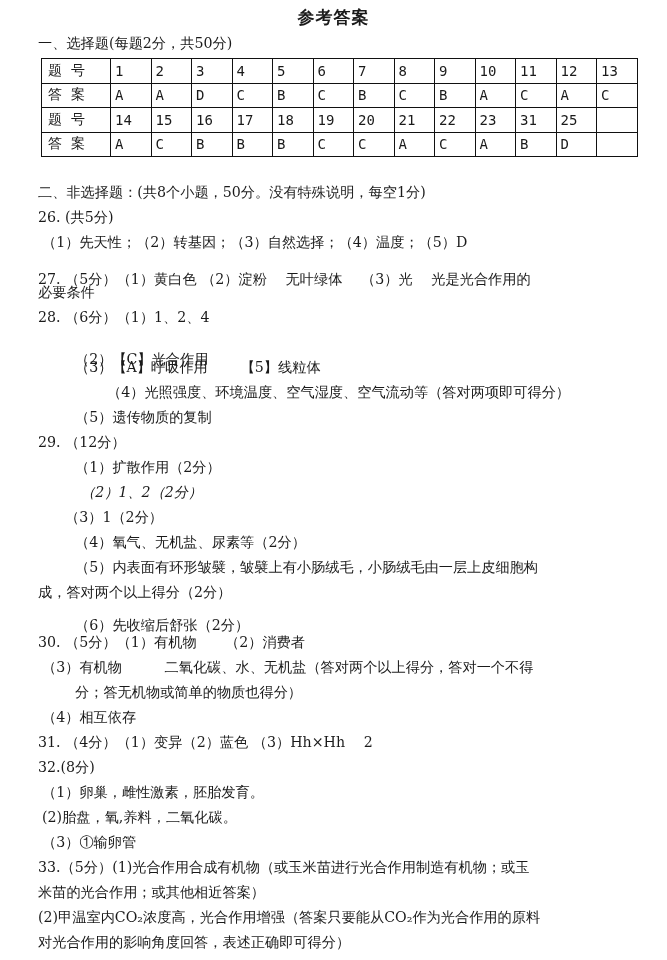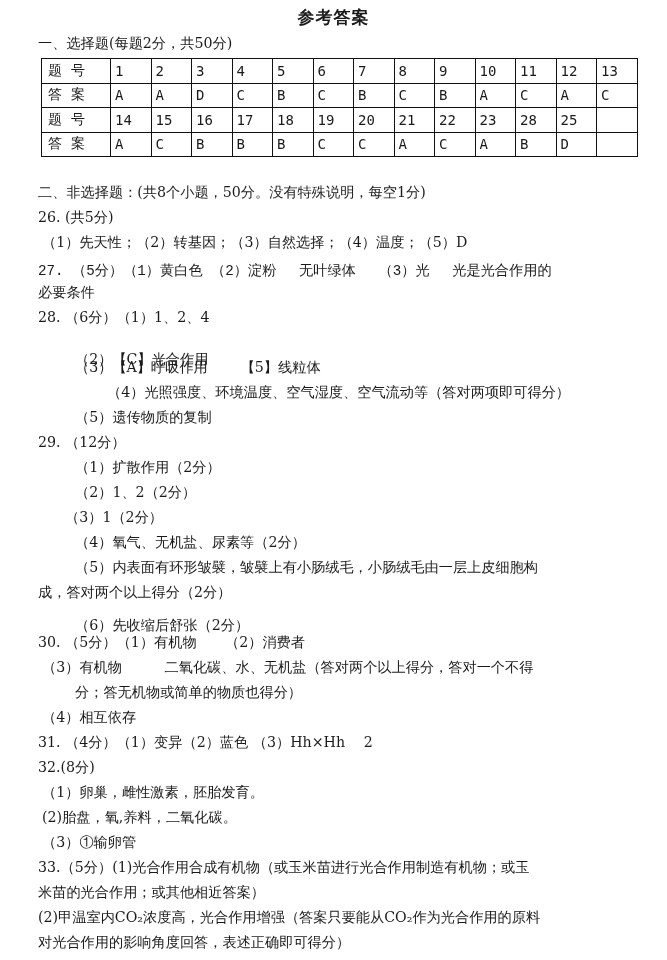--- a/index.html
+++ b/index.html
@@ -75,21 +75,21 @@
         <td class="c">14</td>
         <td class="c">15</td>
         <td class="c">16</td>
         <td class="c">17</td>
         <td class="c">18</td>
         <td class="c">19</td>
         <td class="c">20</td>
         <td class="c">21</td>
         <td class="c">22</td>
         <td class="c">23</td>
-        <td class="c">28</td>
+        <td class="c">31</td>
         <td class="c">25</td>
         <td class="c"></td>
       </tr>
       <tr>
         <td class="hdr">答案</td>
         <td class="c">A</td>
         <td class="c">C</td>
         <td class="c">B</td>
         <td class="c">B</td>
         <td class="c">B</td>
@@ -102,30 +102,30 @@
         <td class="c">D</td>
         <td class="c"></td>
       </tr>
     </tbody>
 </table>
 
 <div id="section2">
   <div class="line" style="left:38px; top:182px;">二、非选择题：(共8个小题，50分。没有特殊说明，每空1分)</div>
 <div class="line" style="left: 38px; top: 207px;">26. (共5分)</div>
     <div class="line" style="left: 42px; top: 232px;">（1）先天性；（2）转基因；（3）自然选择；（4）温度；（5）D</div>
-    <div class="line" style="left: 38px; top: 261px; font-family: Liberation Mono, monospace;">27. （5分）（1）黄白色 （2）淀粉　 无叶绿体　 （3）光　 光是光合作用的</div>
+    <div class="line" style="left: 38px; top: 269px;">27. （5分）（1）黄白色 （2）淀粉　 无叶绿体　 （3）光　 光是光合作用的</div>
     <div class="line" style="left: 38px; top: 282px;">必要条件</div>
     <div class="line" style="left: 38px; top: 307px;">28. （6分）（1）1、2、4</div>
     <div class="line" style="left: 75px; top: 349px;">（2）【C】光合作用</div>
     <div class="line" style="left: 75px; top: 357px;">（3）【A】呼吸作用　　 【5】线粒体</div>
     <div class="line" style="left: 75px; top: 382px; margin-left: 32px;">（4）光照强度、环境温度、空气湿度、空气流动等（答对两项即可得分）</div>
     <div class="line" style="left: 75px; top: 407px;">（5）遗传物质的复制</div>
     <div class="line" style="left: 38px; top: 432px;">29. （12分）</div>
     <div class="line" style="left: 75px; top: 457px;">（1）扩散作用（2分）</div>
-    <div class="line" style="left: 75px; top: 482px;">（2）1、2（2分）</div>
+    <div class="line" style="left: 81px; top: 482px; font-style: italic;">（2）1、2（2分）</div>
     <div class="line" style="left: 65px; top: 507px;">（3）1（2分）</div>
     <div class="line" style="left: 75px; top: 532px;">（4）氧气、无机盐、尿素等（2分）</div>
     <div class="line" style="left: 75px; top: 557px;">（5）内表面有环形皱襞，皱襞上有小肠绒毛，小肠绒毛由一层上皮细胞构</div>
     <div class="line" style="left: 38px; top: 582px;">成，答对两个以上得分（2分）</div>
     <div class="line" style="left: 75px; top: 607px; margin-top: 8px;">（6）先收缩后舒张（2分）</div>
     <div class="line" style="left: 38px; top: 632px;">30. （5分）（1）有机物　　（2）消费者</div>
     <div class="line" style="left: 42px; top: 657px;">（3）有机物　　　二氧化碳、水、无机盐（答对两个以上得分，答对一个不得</div>
     <div class="line" style="left: 75px; top: 682px;">分；答无机物或简单的物质也得分）</div>
     <div class="line" style="left: 42px; top: 707px;">（4）相互依存</div>
     <div class="line" style="left: 38px; top: 732px;">31. （4分）（1）变异（2）蓝色 （3）Hh×Hh　 2</div>

